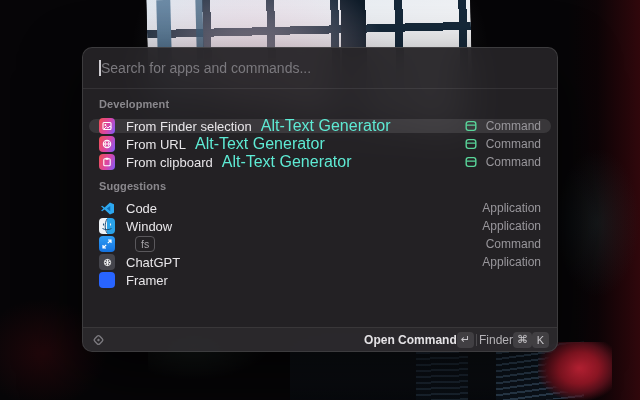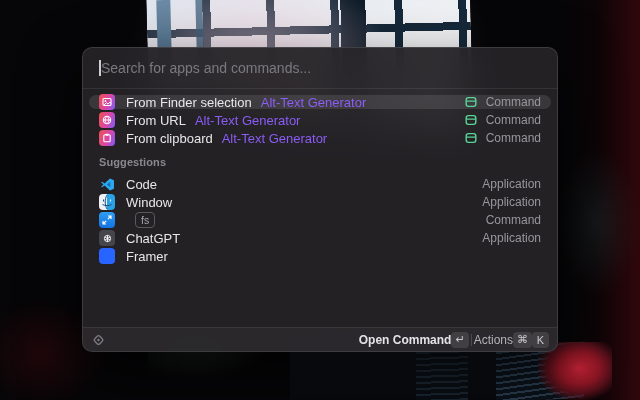--- a/index.html
+++ b/index.html
@@ -64,21 +64,21 @@
     letter-spacing:.1px; line-height:12px; }
   .row { height:14px; margin:4px 6px; padding:0 10px; border-radius:7px;
     display:flex; align-items:center; gap:0; cursor:default; }
   .row.selected { background:rgba(255,255,255,.10); }
   .icon-wrap { position:relative; width:16px; height:16px; margin-right:11px; flex:0 0 16px; }
   .app-icon { width:16px; height:16px; border-radius:4px; display:flex;
     align-items:center; justify-content:center; overflow:hidden; }
   .run-dot { position:absolute; left:6.5px; bottom:-5px; width:3px; height:3px; border-radius:50%;
     background:rgba(255,255,255,.5); }
   .row-title { font-size:13px; font-weight:500; color:#e8e6e9; white-space:nowrap; }
-  .row-subtitle { font-size:13px; color:#8b5cf6; margin-left:9px; white-space:nowrap; }
+  .row-subtitle { font-size:16px; color:#5eead4; margin-left:9px; white-space:nowrap; }
   .row-badge { margin-left:9px; font-size:10.5px; color:#a8a6aa; border:1px solid #5a585c;
     border-radius:4px; padding:1px 5px; line-height:12px; }
   .row-spacer { flex:1 1 auto; }
   .acc-icon { width:15px; height:15px; margin-right:7px; display:flex; align-items:center; }
   .row-accessory { font-size:12px; color:#98969b; }
 
   .footer { flex:0 0 24px; height:24px; background:rgba(255,255,255,.035);
     border-top:1px solid rgba(255,255,255,.07);
     display:flex; align-items:center; padding:0 8px; }
   .footer-right { margin-left:auto; display:flex; align-items:center; }
@@ -110,20 +110,21 @@
 </div>
 
 <div class="panel">
   <div class="searchbar">
     <span class="caret"></span>
     <input type="text" placeholder="Search for apps and commands..." style="">
   </div>
   <div class="divider"></div>
 
   <div class="list" id="list">
+      <div class="section-header">Development</div>
   <div class="row selected">
     <span class="icon-wrap">
           <span class="app-icon" style="background:linear-gradient(110deg,#f0504f,#d946a8 55%,#7c5cfc)">
             <svg width="10" height="10" viewBox="0 0 10 10">
               <rect x="1" y="1.5" width="8" height="7" rx="1" fill="none" stroke="#fff" stroke-width="1.1"></rect>
               <circle cx="3.4" cy="4" r=".9" fill="#fff"></circle>
               <path d="M2 8l2.4-2.3 1.6 1.4 2-2.1L9 6.5" stroke="#fff" stroke-width="1" fill="none"></path>
             </svg>
           </span>
         </span>
@@ -268,18 +269,18 @@
     <span class="acc-icon" style="opacity:.75">
       <svg width="16" height="16" viewBox="0 0 16 16">
         <rect x="4.2" y="4.2" width="7.6" height="7.6" rx="2" transform="rotate(45 8 8)" fill="none" stroke="#96949a" stroke-width="1.5"></rect>
         <rect x="6.8" y="6.8" width="2.4" height="2.4" fill="#96949a" transform="rotate(45 8 8)"></rect>
       </svg>
     </span>
     <div class="footer-right">
       <span class="footer-label">Open Command</span>
       <span class="key">↵</span>
       <span class="vdiv"></span>
-      <span class="footer-label dim">Actions</span>
+      <span class="footer-label dim">Finder</span>
       <span class="key">⌘</span>
       <span class="key">K</span>
     </div>
   </div>
 </div>
 
 </body></html>

